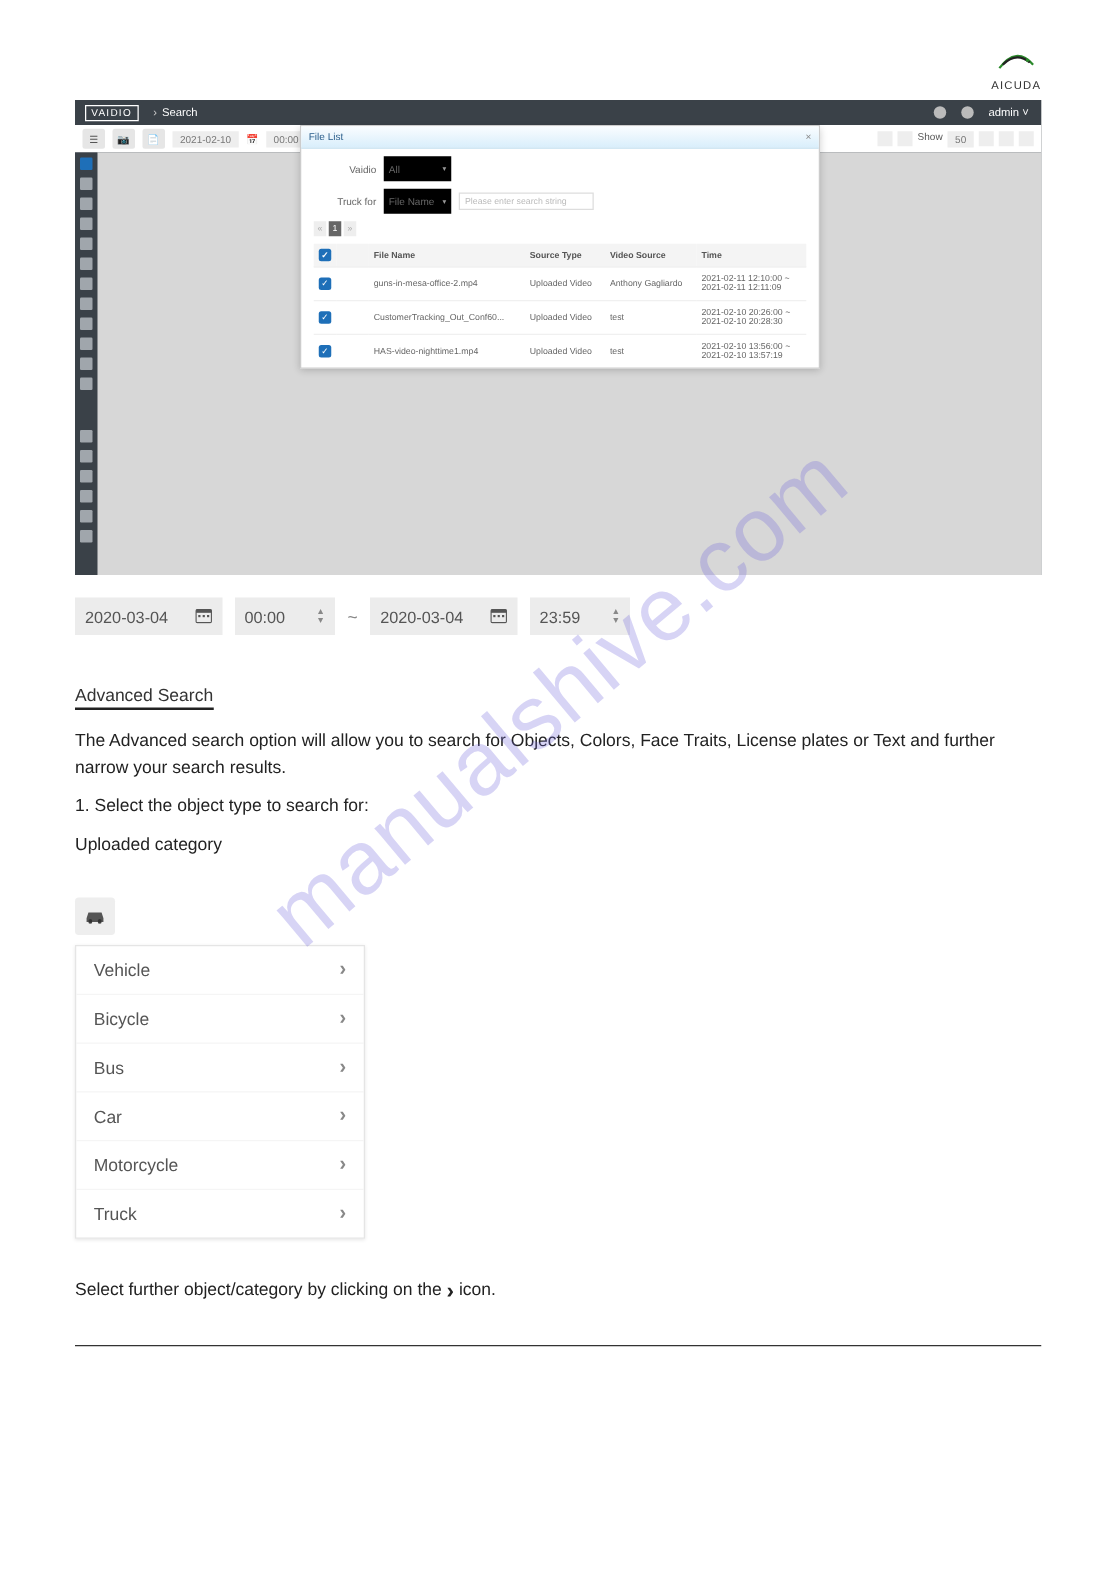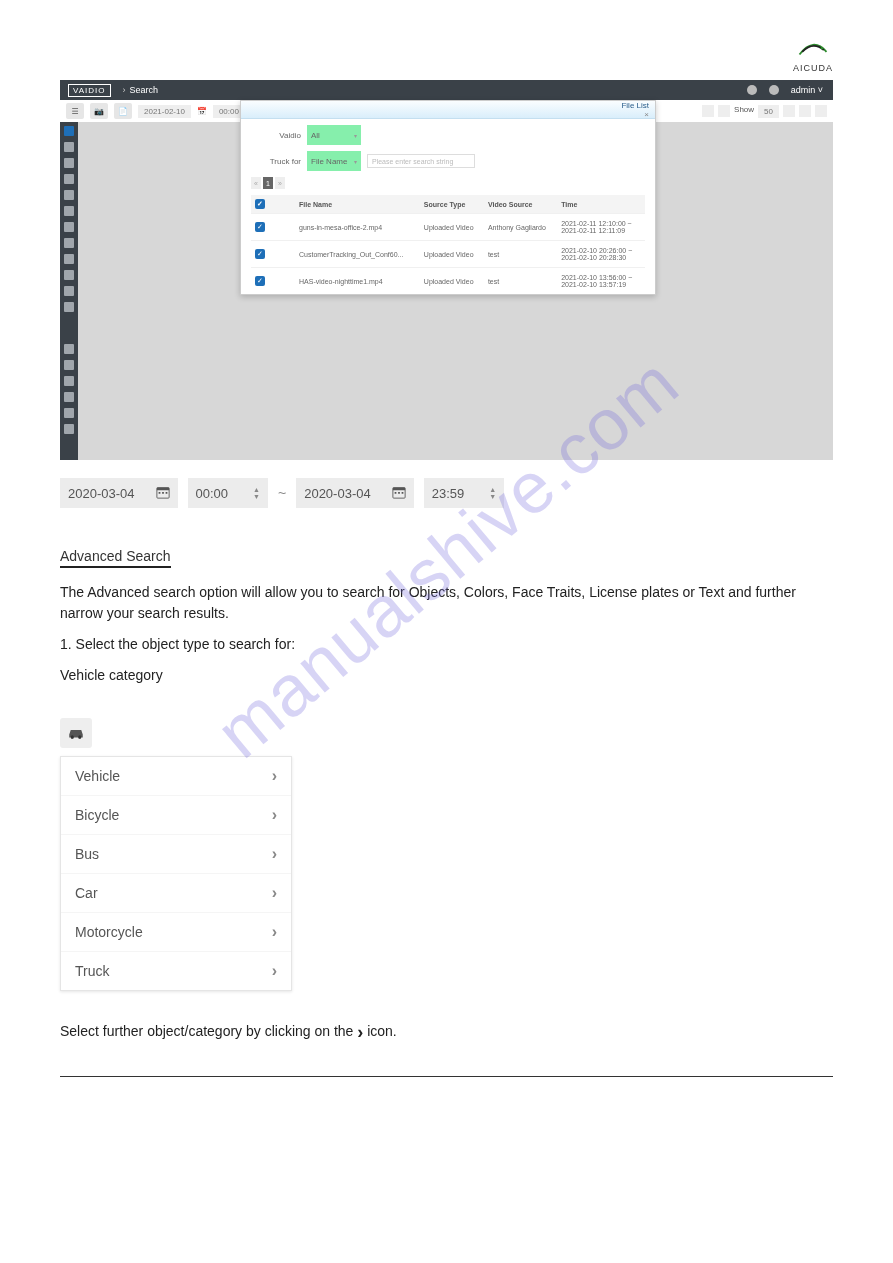--- a/index.html
+++ b/index.html
@@ -25,26 +25,26 @@
   .toolbar .mini { width: 12px; height: 12px; background: #eee; }
   
   .sidebar { position: absolute; left: 0; top: 42px; bottom: 0; width: 18px; background: #3a4148; display: flex; flex-direction: column; align-items: center; gap: 6px; padding-top: 4px; }
   .sidebar .sico { width: 10px; height: 10px; background: #a0a6ac; border-radius: 1px; }
   .sidebar .sico.active { background: #1e6fb8; }
   .sidebar .gap { height: 20px; }
   
   .content-area { position: absolute; left: 18px; top: 42px; right: 0; bottom: 0; background: #d7d7d7; }
   
   .modal { position: absolute; left: 180px; top: 20px; width: 416px; background: #fff; border: 1px solid #ccc; box-shadow: 0 2px 6px rgba(0,0,0,0.2); }
-  .modal-hdr { height: 18px; background: linear-gradient(#fafdff,#d9eefb); border-bottom: 1px solid #c4dff0; display: flex; align-items: flex-end; padding: 0 6px; font-size: 8px; color: #2a5d8a; flex-direction: column; }
+  .modal-hdr { height: 18px; background: linear-gradient(#fafdff,#d9eefb); border-bottom: 1px solid #c4dff0; display: flex; align-items: center; padding: 0 6px; font-size: 8px; color: #2a5d8a; }
   .modal-hdr .close-x { margin-left: auto; color: #888; cursor: pointer; }
   .modal-body { padding: 6px 10px 0 10px; font-size: 8px; }
   .frow { display: flex; align-items: center; gap: 6px; margin-bottom: 6px; }
   .frow .flabel { width: 50px; text-align: right; color: #666; }
-  .frow .fsel { width: 54px; height: 14px; background: #86efac; display: inline-flex; align-items: center; padding: 10px 4px; color: #666; position: relative; }
+  .frow .fsel { width: 54px; height: 14px; background: #000000; display: inline-flex; align-items: center; padding: 10px 4px; color: #666; position: relative; }
   .frow .fsel::after { content: "▾"; font-size: 6px; color: #999; margin-left: auto; }
   .frow .finput { width: 108px; height: 14px; border: 1px solid #ddd; padding: 0 4px; color: #bbb; font-size: 7px; display: inline-flex; align-items: center; }
   .pager { display: flex; gap: 2px; margin: 6px 0; }
   .pager .pbtn { width: 10px; height: 12px; background: #eee; color: #aaa; font-size: 7px; display: inline-flex; align-items: center; justify-content: center; }
   .pager .pbtn.cur { background: #666; color: #fff; }
   .mtable { width: 100%; border-collapse: collapse; font-size: 7px; }
   .mtable th { background: #f4f4f4; text-align: left; padding: 4px 4px; color: #555; font-weight: bold; }
   .mtable td { padding: 6px 4px; border-top: 1px solid #f0f0f0; color: #666; vertical-align: middle; }
   .mtable .cb { width: 10px; height: 10px; background: #1e6fb8; border-radius: 2px; display: inline-flex; align-items: center; justify-content: center; color: #fff; font-size: 7px; }
   .modal-foot { padding: 10px; text-align: center; }
@@ -260,21 +260,21 @@
           <span>▼</span>
         </span>
     </div>
   </div>
 
   <div class="sec-head">Advanced Search</div>
 
   <div class="body-text" style="margin-top:14px">
     <p>The Advanced search option will allow you to search for Objects, Colors, Face Traits, License plates or Text and further narrow your search results.</p>
     <p>1.  Select the object type to search for:</p>
-    <p>Vehicle category</p>
+    <p>Uploaded category</p>
   </div>
 
   <div class="veh-wrap">
     <div class="veh-btn">
       <svg viewBox="0 0 24 16">
         <path d="M3 10 L5 4 H19 L21 10 V14 H19 A2 2 0 0 1 15 14 H9 A2 2 0 0 1 5 14 H3 Z" fill="#555"></path>
         <circle cx="7" cy="13" r="2" fill="#333"></circle>
           <circle cx="17" cy="13" r="2" fill="#333"></circle>
       </svg>
     </div>

